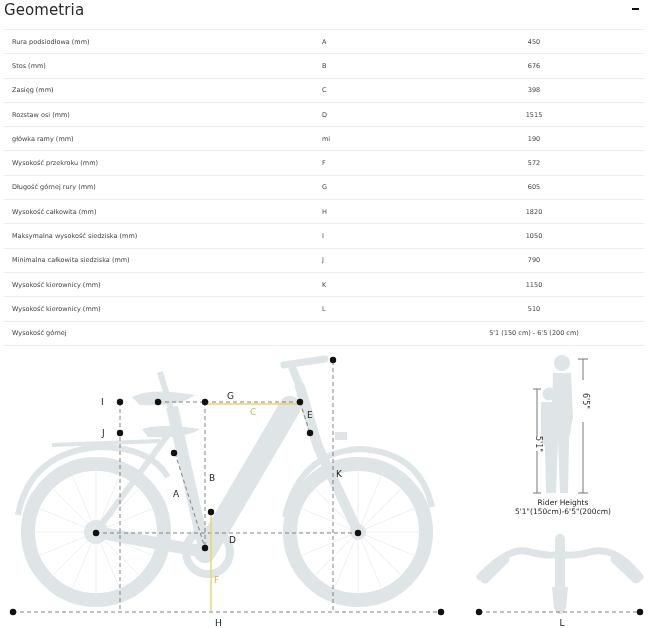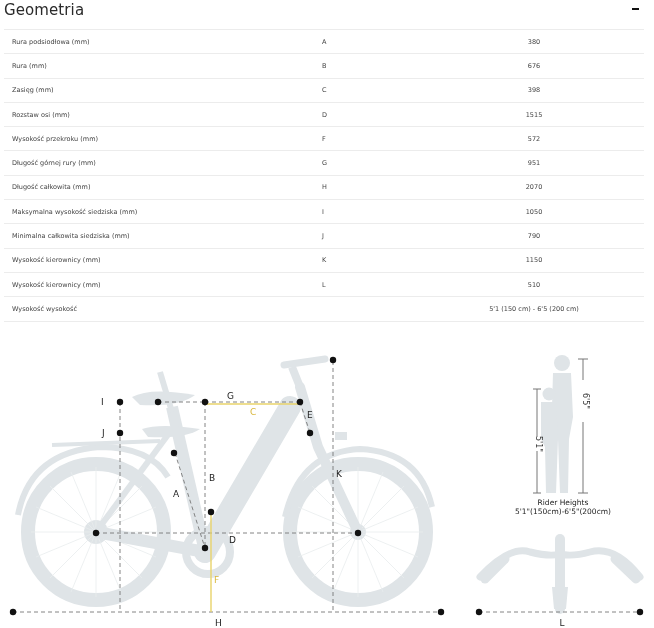--- a/index.html
+++ b/index.html
@@ -25,51 +25,56 @@
   <div class="title">Geometria</div>
   <div class="collapse">
     <div class="bar"></div>
   </div>
 </div>
 
 <div class="table">
   <div class="row">
     <span class="c-name">Rura podsiodłowa (mm)</span>
     <span class="c-code">A</span>
-    <span class="c-val">380</span>
-  </div>
-  <div class="row">
-    <span class="c-name">Rura (mm)</span>
+    <span class="c-val">450</span>
+  </div>
+  <div class="row">
+    <span class="c-name">Stos (mm)</span>
     <span class="c-code">B</span>
     <span class="c-val">676</span>
   </div>
   <div class="row">
     <span class="c-name">Zasięg (mm)</span>
     <span class="c-code">C</span>
     <span class="c-val">398</span>
   </div>
   <div class="row">
     <span class="c-name">Rozstaw osi (mm)</span>
     <span class="c-code">D</span>
     <span class="c-val">1515</span>
   </div>
   <div class="row">
+    <span class="c-name">główka ramy (mm)</span>
+    <span class="c-code">mi</span>
+    <span class="c-val">190</span>
+  </div>
+  <div class="row">
     <span class="c-name">Wysokość przekroku (mm)</span>
     <span class="c-code">F</span>
     <span class="c-val">572</span>
   </div>
   <div class="row">
     <span class="c-name">Długość górnej rury (mm)</span>
     <span class="c-code">G</span>
-    <span class="c-val">951</span>
-  </div>
-  <div class="row">
-    <span class="c-name">Długość całkowita (mm)</span>
+    <span class="c-val">605</span>
+  </div>
+  <div class="row">
+    <span class="c-name">Wysokość całkowita (mm)</span>
     <span class="c-code">H</span>
-    <span class="c-val">2070</span>
+    <span class="c-val">1820</span>
   </div>
   <div class="row">
     <span class="c-name">Maksymalna wysokość siedziska (mm)</span>
     <span class="c-code">I</span>
     <span class="c-val">1050</span>
   </div>
   <div class="row">
     <span class="c-name">Minimalna całkowita siedziska (mm)</span>
     <span class="c-code">J</span>
     <span class="c-val">790</span>
@@ -78,21 +83,21 @@
     <span class="c-name">Wysokość kierownicy (mm)</span>
     <span class="c-code">K</span>
     <span class="c-val">1150</span>
   </div>
   <div class="row">
     <span class="c-name">Wysokość kierownicy (mm)</span>
     <span class="c-code">L</span>
     <span class="c-val">510</span>
   </div>
   <div class="row">
-    <span class="c-name">Wysokość wysokość</span>
+    <span class="c-name">Wysokość górnej</span>
     <span class="c-code"></span>
     <span class="c-val">5'1 (150 cm) - 6'5 (200 cm)</span>
   </div>
 </div>
 
 <div class="diagram">
   <svg width="654" height="281" viewBox="0 0 654 281" xmlns="http://www.w3.org/2000/svg">
 
     <g fill="none" stroke="#dfe4e7">
 

